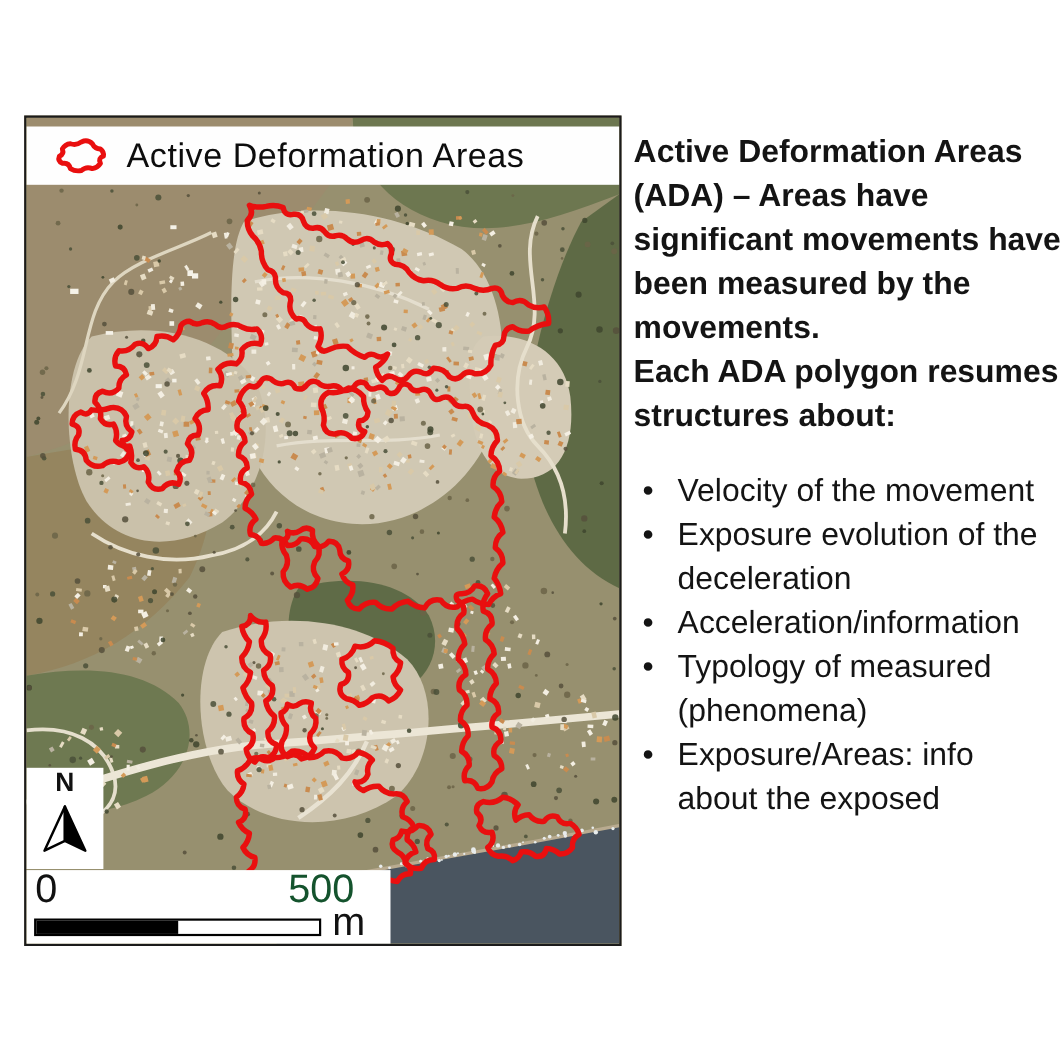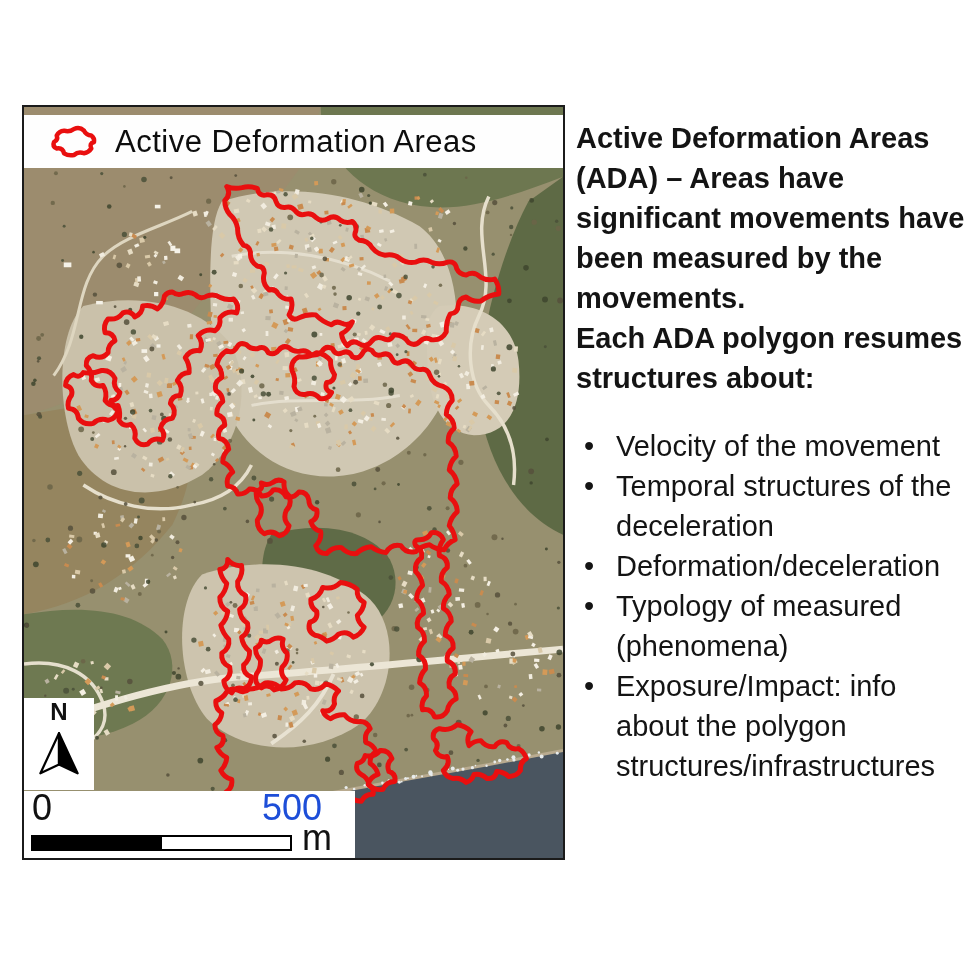--- a/index.html
+++ b/index.html
@@ -12,21 +12,21 @@
   .legendbar{position:absolute;left:0;top:8px;width:100%;height:53px;background:#fefefe;
              display:flex;align-items:center;gap:15px;padding-left:24px;box-sizing:border-box;}
   .legendbar .label{font-size:31px;color:#0d0d0d;letter-spacing:0.5px;white-space:nowrap;}
   .northbox{position:absolute;left:0px;top:591px;width:70px;height:92px;background:#ffffff;}
   .northbox .nlabel{position:absolute;left:0;top:0;width:70px;text-align:center;
                     font-size:24px;font-weight:bold;color:#111;}
   .northbox svg{position:absolute;left:9px;top:26px;}
   .scalebox{position:absolute;left:0px;top:684px;width:331px;height:67px;background:#ffffff;}
   .scalebox .s0{position:absolute;left:8px;top:-4px;font-size:36px;color:#111;}
   .scalebox .s500{position:absolute;left:213px;top:-4px;width:110px;text-align:center;
-                  font-size:36px;color:#1d4ed8;}
+                  font-size:36px;color:#14532d;}
   .scalebox .bar{position:absolute;left:7px;top:44px;width:261px;height:16px;
                  border:2px solid #000;box-sizing:border-box;background:#fff;}
   .scalebox .bar .half{position:absolute;left:0;top:0;width:50%;height:100%;background:#000;}
   .scalebox .munit{position:absolute;left:278px;top:26px;font-size:36px;color:#111;}
   
   .desc{position:absolute;left:556px;top:118px;width:408px;color:#141414;}
   .desc .hline{font-size:29px;font-weight:bold;line-height:40px;white-space:nowrap;}
   .desc .bullets{margin-top:28px;}
   .brow{display:flex;align-items:flex-start;}
   .brow .marker{width:40px;flex:0 0 40px;font-size:29px;line-height:40px;padding-left:8px;
@@ -1244,41 +1244,40 @@
     <div class="bullets" id="bullet-block">
         <div class="brow">
           <div class="marker">•</div>
           <div class="btext">
             <div class="bline">Velocity of the movement</div>
           </div>
         </div>
         <div class="brow">
           <div class="marker">•</div>
           <div class="btext">
-            <div class="bline">Temporal structures of the</div>
+            <div class="bline">Exposure evolution of the</div>
             <div class="bline">deceleration</div>
           </div>
         </div>
         <div class="brow">
           <div class="marker">•</div>
           <div class="btext">
-            <div class="bline">Deformation/deceleration</div>
+            <div class="bline">Acceleration/information</div>
           </div>
         </div>
         <div class="brow">
           <div class="marker">•</div>
           <div class="btext">
             <div class="bline">Typology of measured</div>
             <div class="bline">(phenomena)</div>
           </div>
         </div>
         <div class="brow">
           <div class="marker">•</div>
           <div class="btext">
-            <div class="bline">Exposure/Impact: info</div>
-            <div class="bline">about the polygon</div>
-            <div class="bline">structures/infrastructures</div>
+            <div class="bline">Exposure/Areas: info</div>
+            <div class="bline">about the exposed</div>
           </div>
         </div>
       </div>
   </div>
 
 </div>
 
 </body></html>

